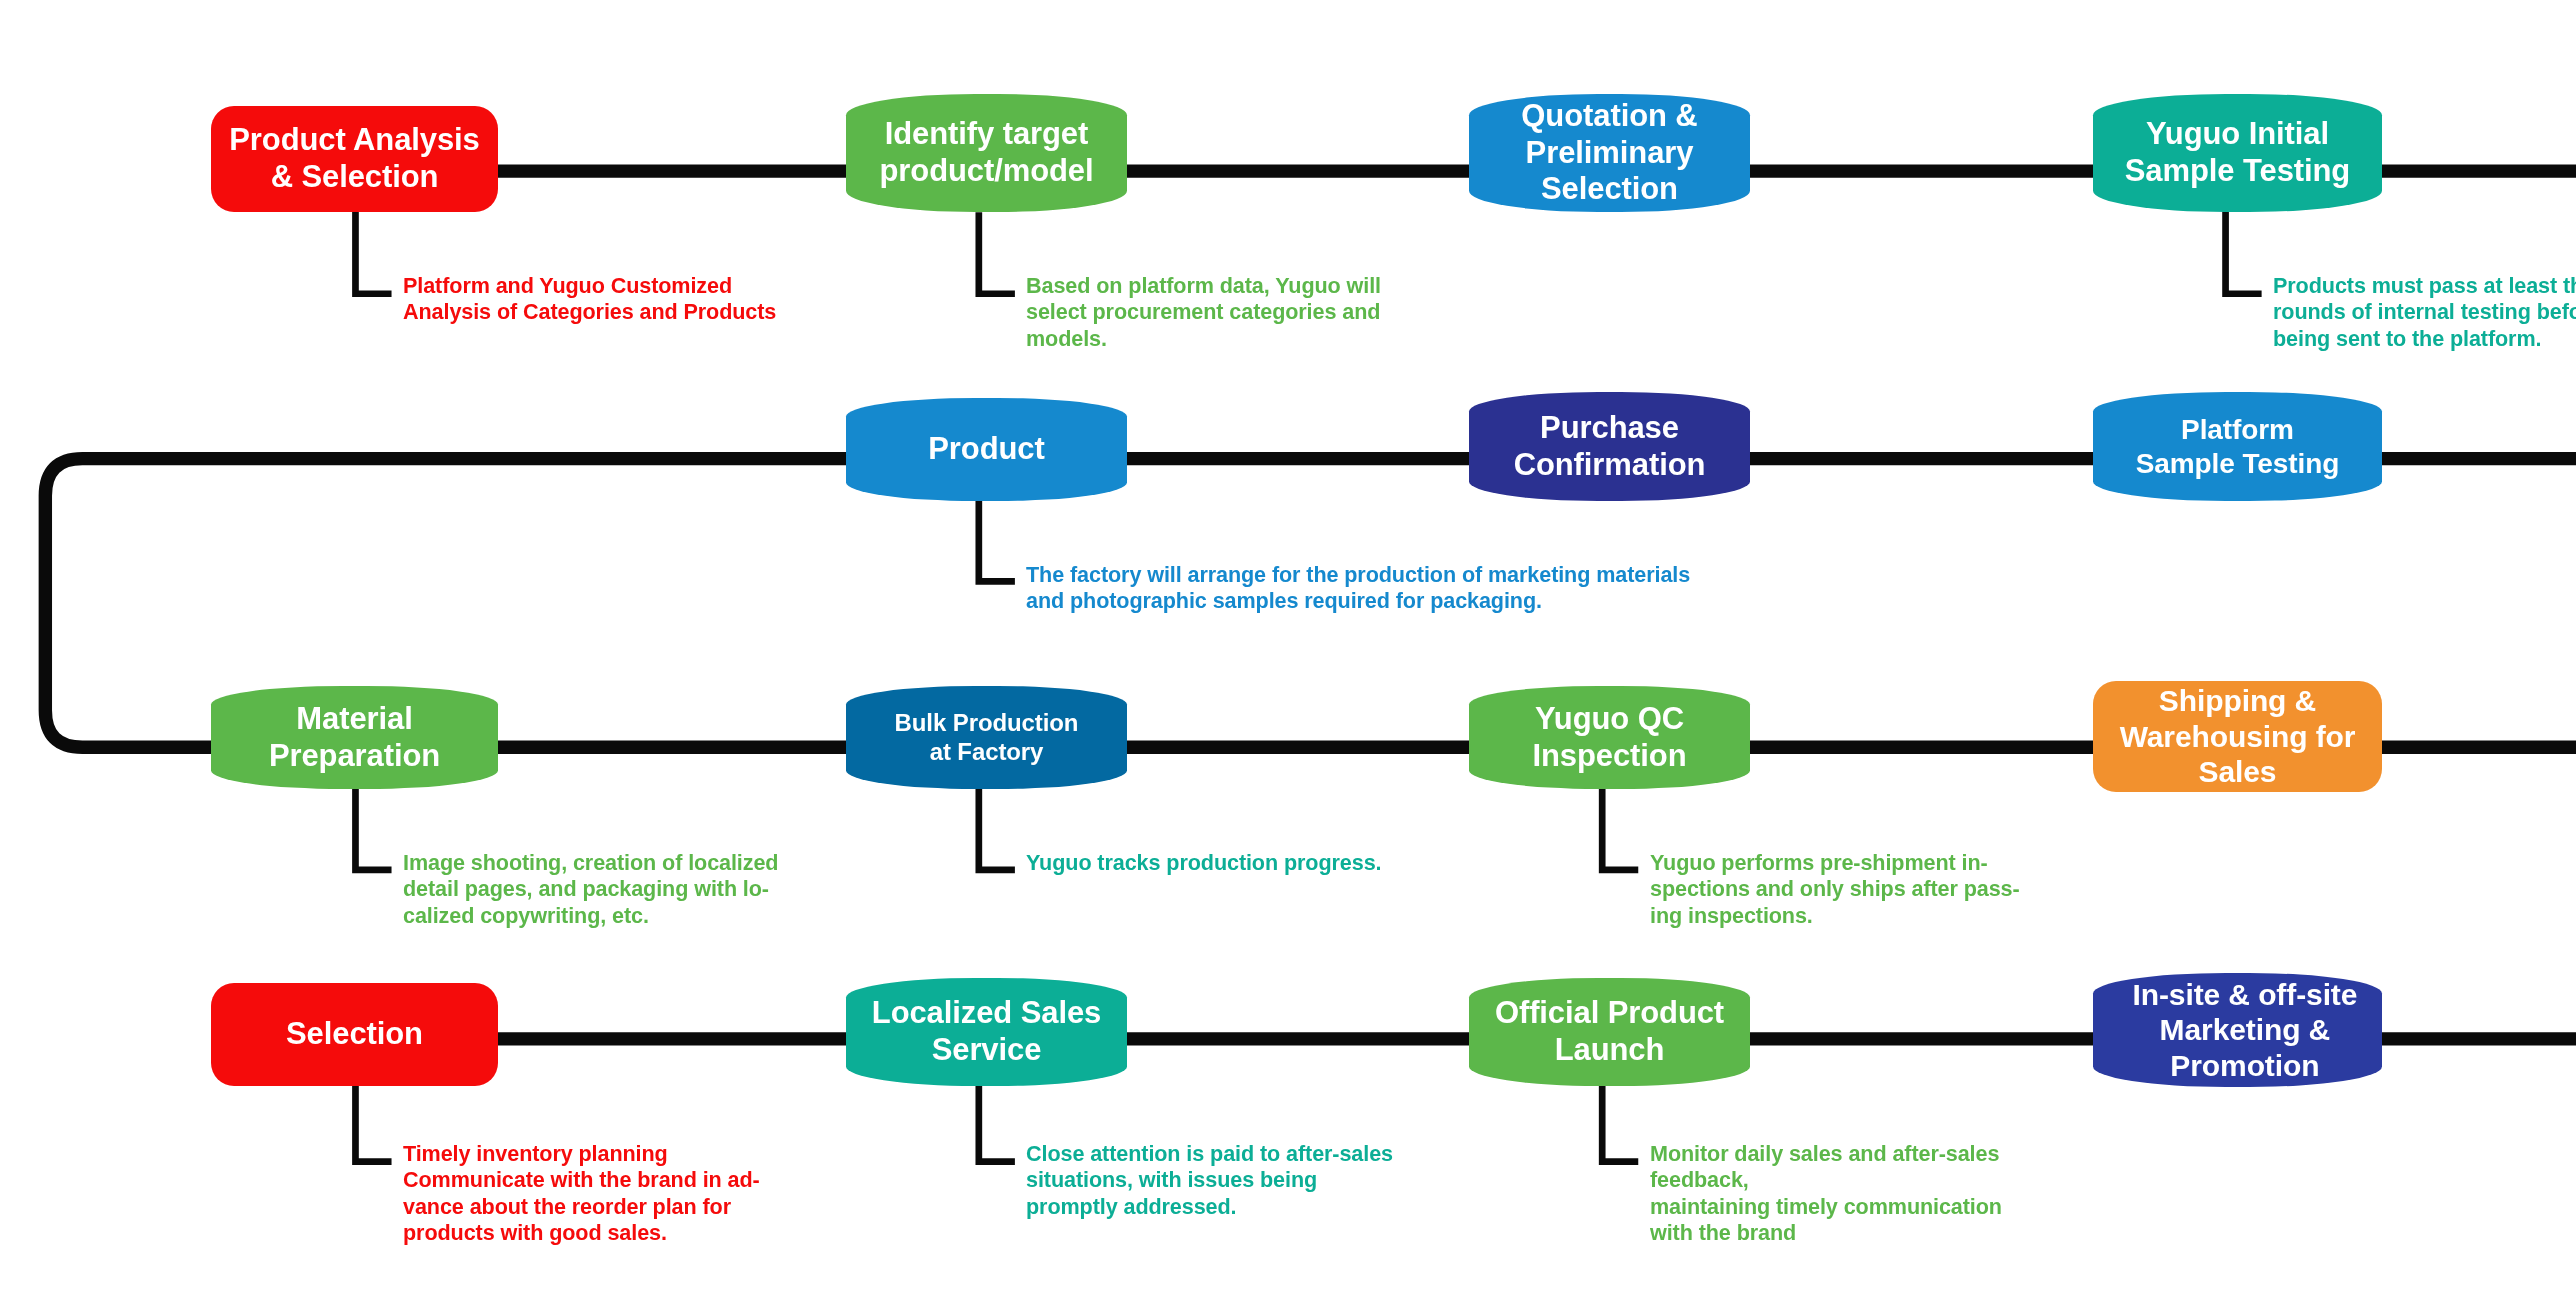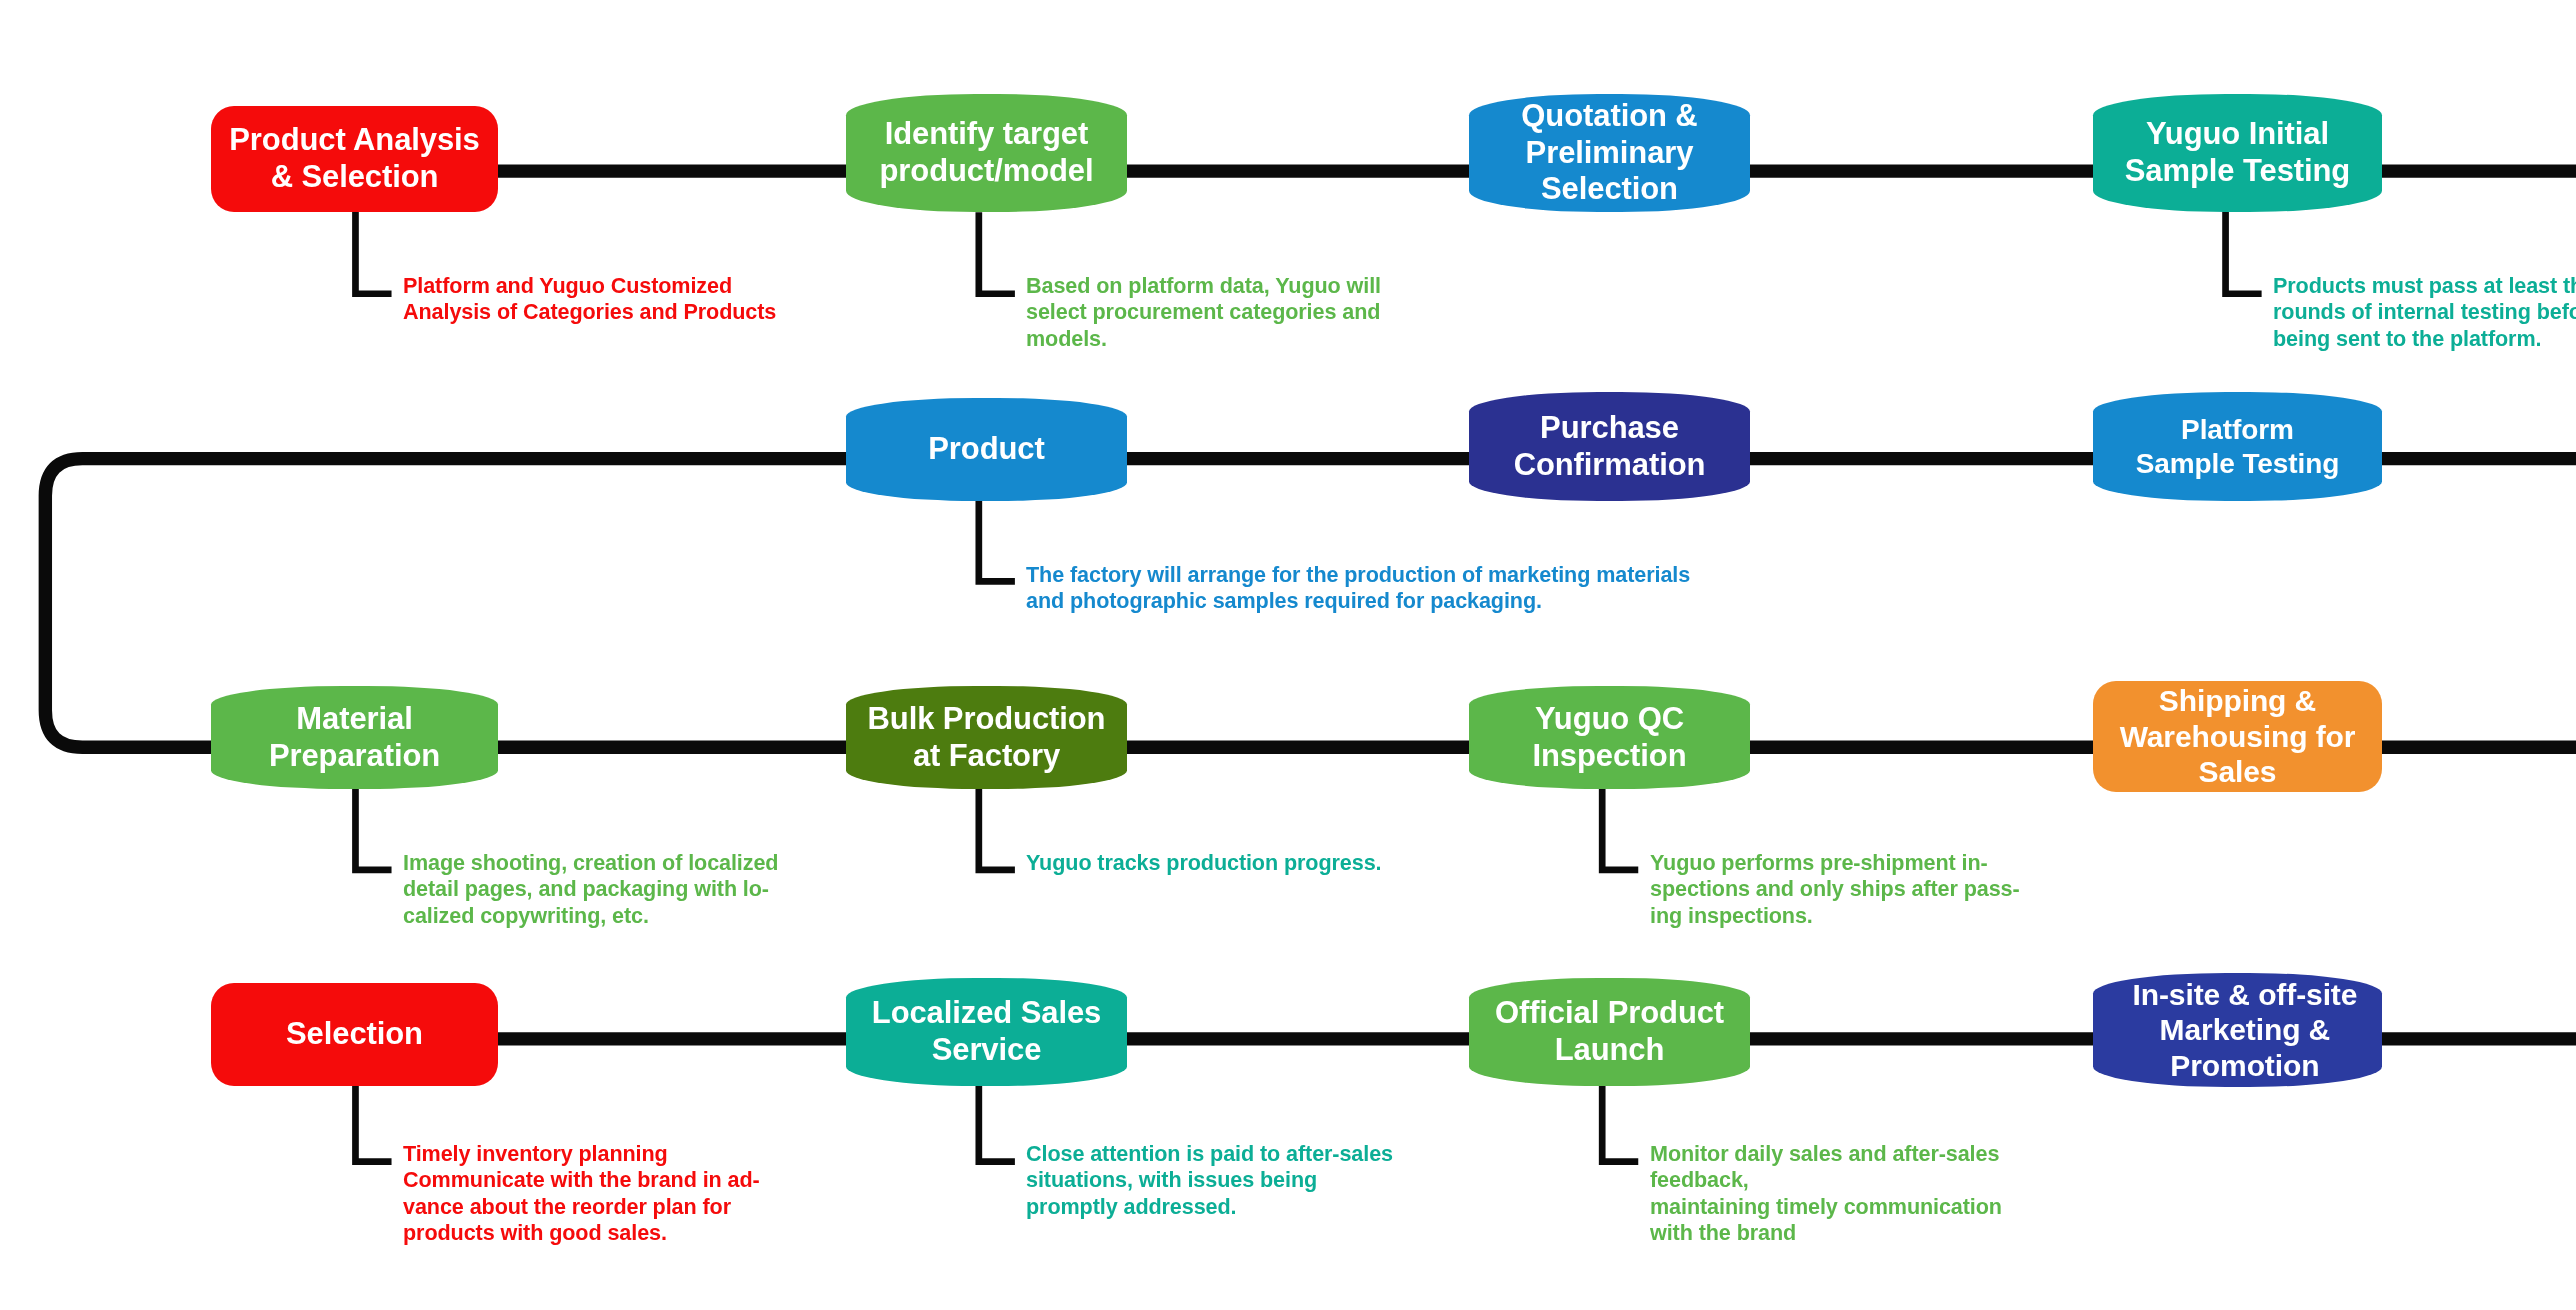--- a/index.html
+++ b/index.html
@@ -118,21 +118,21 @@
   <div class="node pillow" style="left:2093px;top:392px;width:289px;height:109px;font-size:28px;background:#1589CE;">
     <span>Platform<br>Sample Testing</span>
   </div>
 
   <div class="note" style="left:1026px;top:562px;width:773px;font-size:21.6px;color:#1589CE;">The factory will arrange for the production of marketing materials<br>and photographic samples required for packaging.</div>
 
   <div class="node pillow" style="left:211px;top:686px;width:287px;height:103px;font-size:31px;background:#5CB74A;">
     <span>Material<br>Preparation</span>
   </div>
 
-  <div class="node pillow" style="left:846px;top:686px;width:281px;height:103px;font-size:31px;background:#4d7c0f;">
+  <div class="node pillow" style="left:846px;top:686px;width:281px;height:103px;font-size:24px;background:#0369a1;">
     <span>Bulk Production<br>at Factory</span>
   </div>
 
   <div class="node pillow" style="left:1469px;top:686px;width:281px;height:103px;font-size:31px;background:#5CB74A;">
     <span>Yuguo QC<br>Inspection</span>
   </div>
 
   <div class="node rounded" style="left:2093px;top:681px;width:289px;height:111px;font-size:30px;background:#F2912E;">
     <span>Shipping &amp;<br>Warehousing for<br>Sales</span>
   </div>

